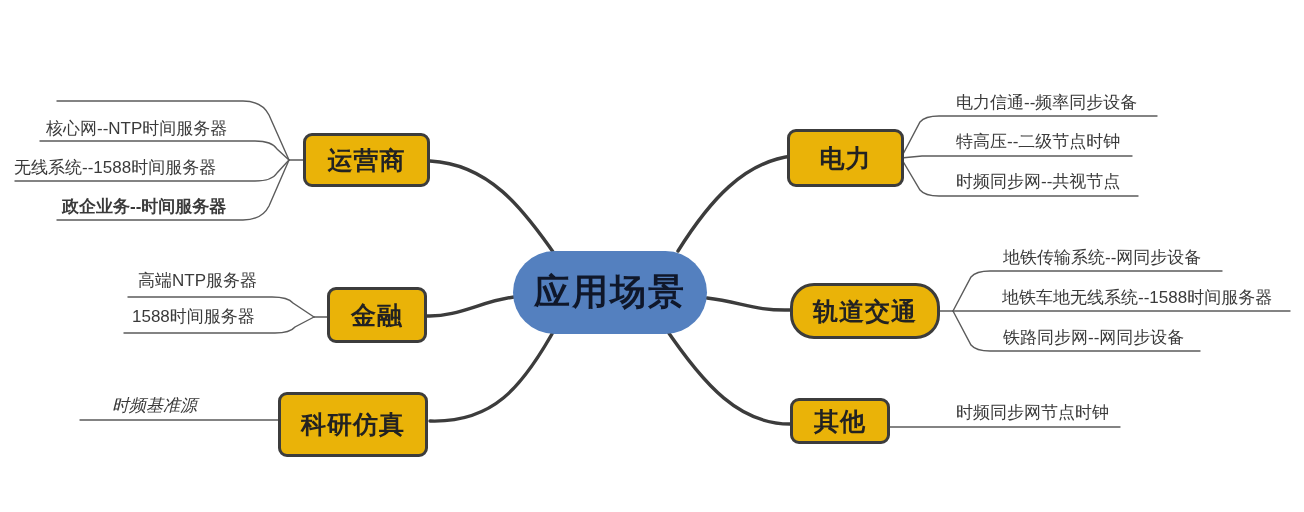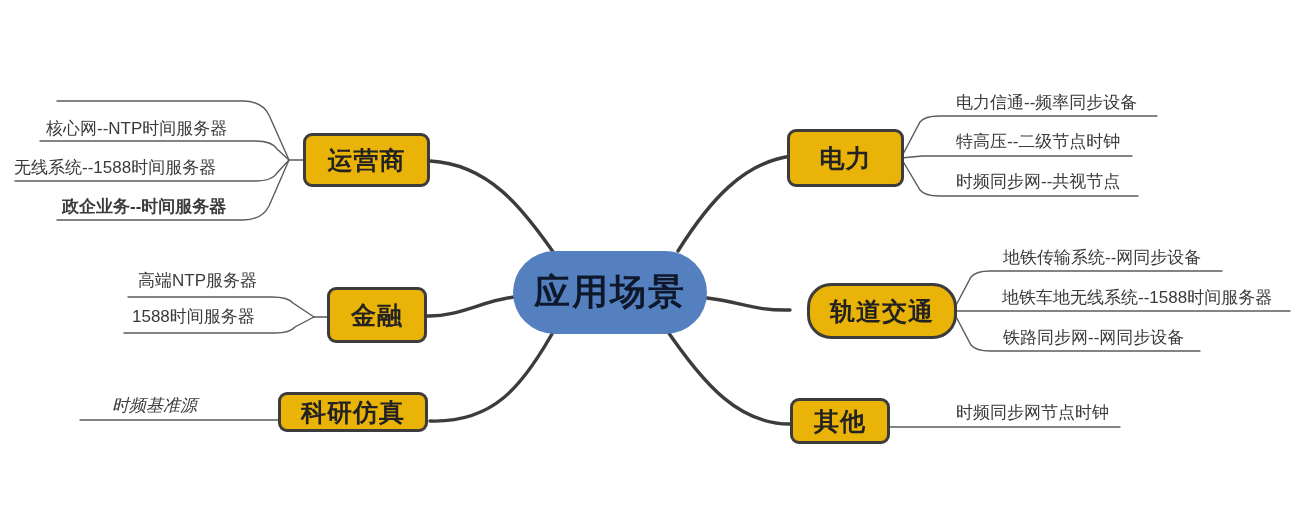--- a/index.html
+++ b/index.html
@@ -47,23 +47,23 @@
     position: absolute;
     font-size: 17px;
     color: #3a3a3a;
     white-space: nowrap;
     z-index: 2;
     line-height: 1.2;
   }
   
   #box-operators { left: 303px; top: 133px; width: 127px; height: 54px; }
   #box-finance   { left: 327px; top: 287px; width: 100px; height: 56px; }
-  #box-research  { left: 278px; top: 392px; width: 150px; height: 40px; }
+  #box-research  { left: 278px; top: 392px; width: 150px; height: 65px; }
   #box-power     { left: 787px; top: 129px; width: 117px; height: 58px; }
-  #box-rail      { left: 807px; top: 283px; width: 150px; height: 56px; border-radius: 24px; }
+  #box-rail      { left: 790px; top: 283px; width: 150px; height: 56px; border-radius: 24px; }
   #box-other     { left: 790px; top: 398px; width: 100px; height: 46px; }
 
   
   #lf-op-0  { left: 63px;   top: 80px;  }
   #lf-op-1  { left: 46px;   top: 119px; }
   #lf-op-2  { left: 14px;   top: 158px; }
   #lf-op-3  { left: 62px;   top: 197px; font-weight: bold; }
   #lf-fin-0 { left: 138px;  top: 271px; }
   #lf-fin-1 { left: 132px;  top: 307px; }
   #lf-res-0 { left: 112px;  top: 396px; font-style: italic; }

